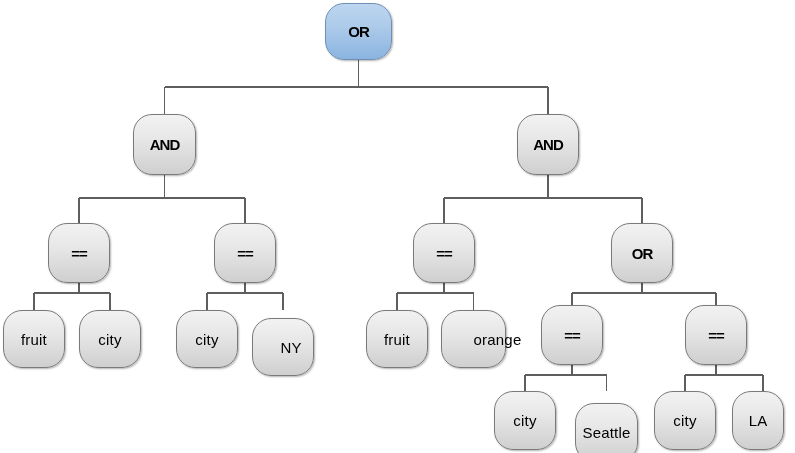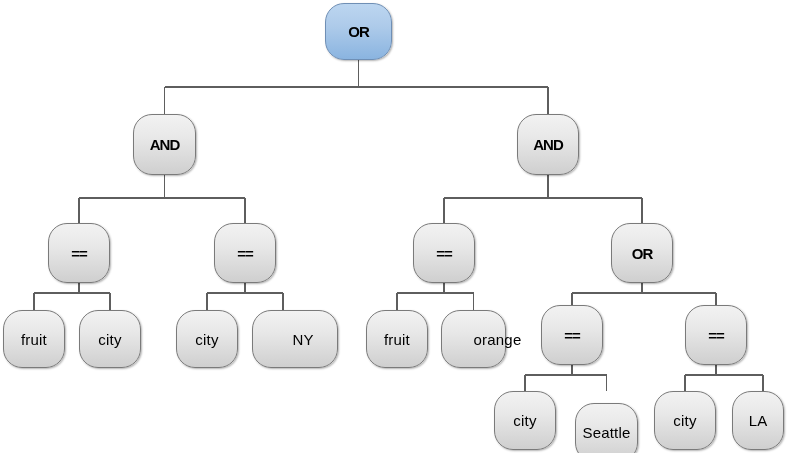--- a/index.html
+++ b/index.html
@@ -122,21 +122,21 @@
       </div>
       <div class="node" style="left: 3px; top: 310px; width: 62px; height: 58px;">
         <span class="node-label">fruit</span>
       </div>
       <div class="node" style="left: 79px; top: 310px; width: 62px; height: 58px;">
         <span class="node-label">city</span>
       </div>
       <div class="node" style="left: 176px; top: 310px; width: 62px; height: 58px;">
         <span class="node-label">city</span>
       </div>
-      <div class="node" style="left: 252px; top: 310px; width: 86px; height: 58px; padding-left: 16px;">
+      <div class="node" style="left: 252px; top: 318px; width: 62px; height: 58px; padding-left: 16px;">
         <span class="node-label">NY</span>
       </div>
       <div class="node" style="left: 366px; top: 310px; width: 62px; height: 58px;">
         <span class="node-label">fruit</span>
       </div>
       <div class="node" style="left: 441px; top: 310px; width: 65px; height: 58px; padding-left: 48px;">
         <span class="node-label">orange</span>
       </div>
       <div class="node op" style="left: 541px; top: 305px; width: 62px; height: 60px;">
         <span class="node-label">==</span>

